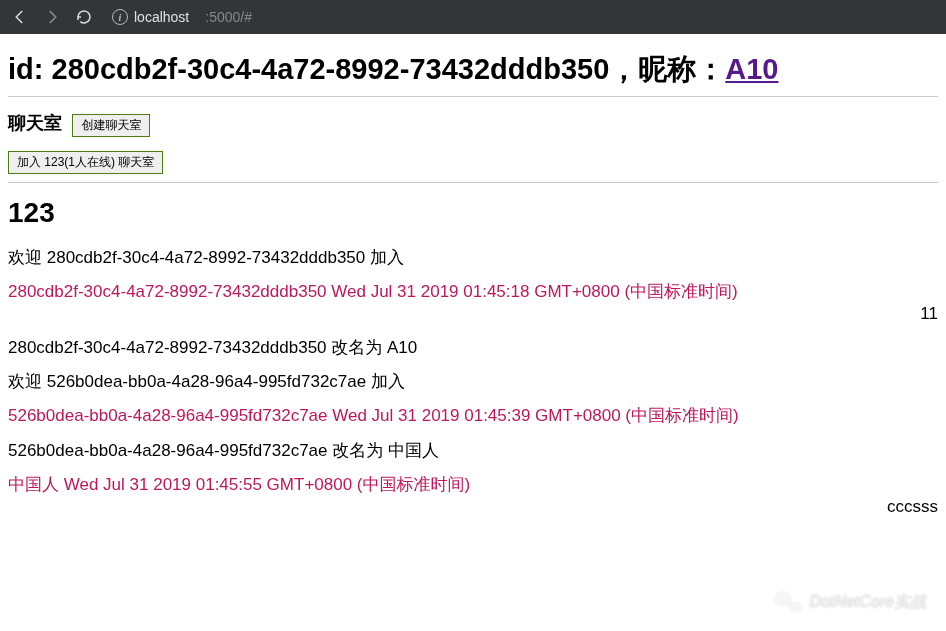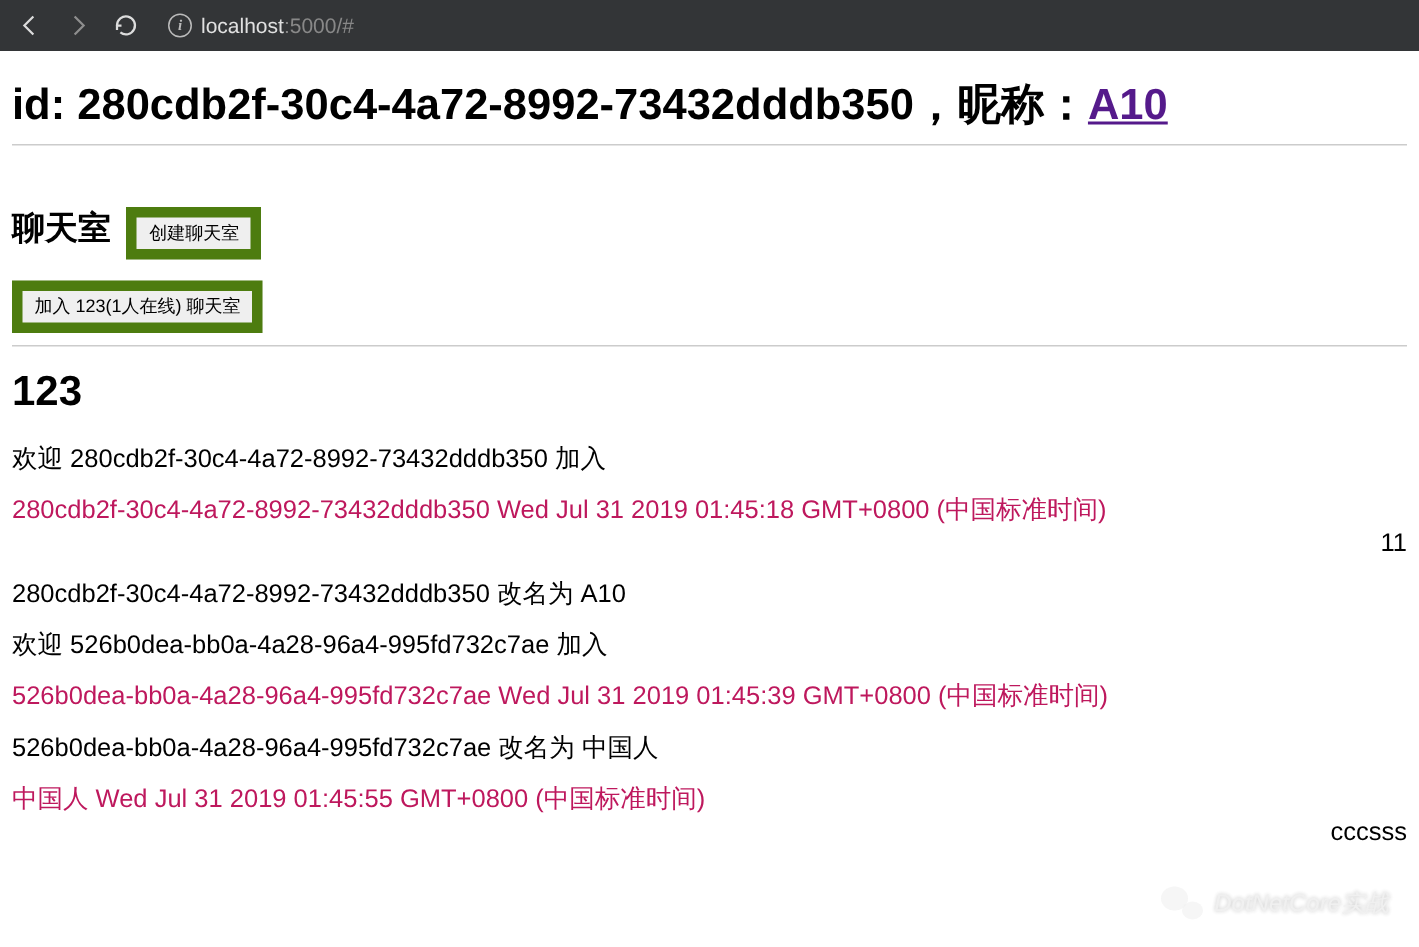--- a/index.html
+++ b/index.html
@@ -60,51 +60,51 @@
       color: #bbb;
       font-weight: bold;
       font-style: italic;
       font-family: Georgia, serif;
     }
     .url-host {
       color: #e0e0e0;
     }
     .url-rest {
       color: #888;
+      margin-left: 16px;
     }
     .content {
       padding: 8px;
     }
     h1.header-line {
       font-size: 29px;
       font-weight: bold;
       margin: 8px 0 6px 0;
       font-family: "Microsoft YaHei", Arial, sans-serif;
     }
     .nickname-link {
       color: #551A8B;
       text-decoration: underline;
     }
     hr {
       border: none;
       border-top: 1px solid #ccc;
       margin: 6px 0 14px 0;
     }
     .room-section-title {
-      font-size: 22px;
+      font-size: 18px;
       font-weight: bold;
       display: inline-block;
       margin-right: 6px;
-      margin-top: 26px;
     }
     .btn {
       font-size: 12px;
       padding: 2px 8px;
       background: #efefef;
-      border: 7px solid #4d7c0f;
+      border: 1px solid #4d7c0f;
       cursor: pointer;
       font-family: "Microsoft YaHei", Arial, sans-serif;
     }
     .join-btn {
       margin-top: 14px;
       display: inline-block;
     }
     hr.thin {
       margin: 8px 0 8px 0;
     }

